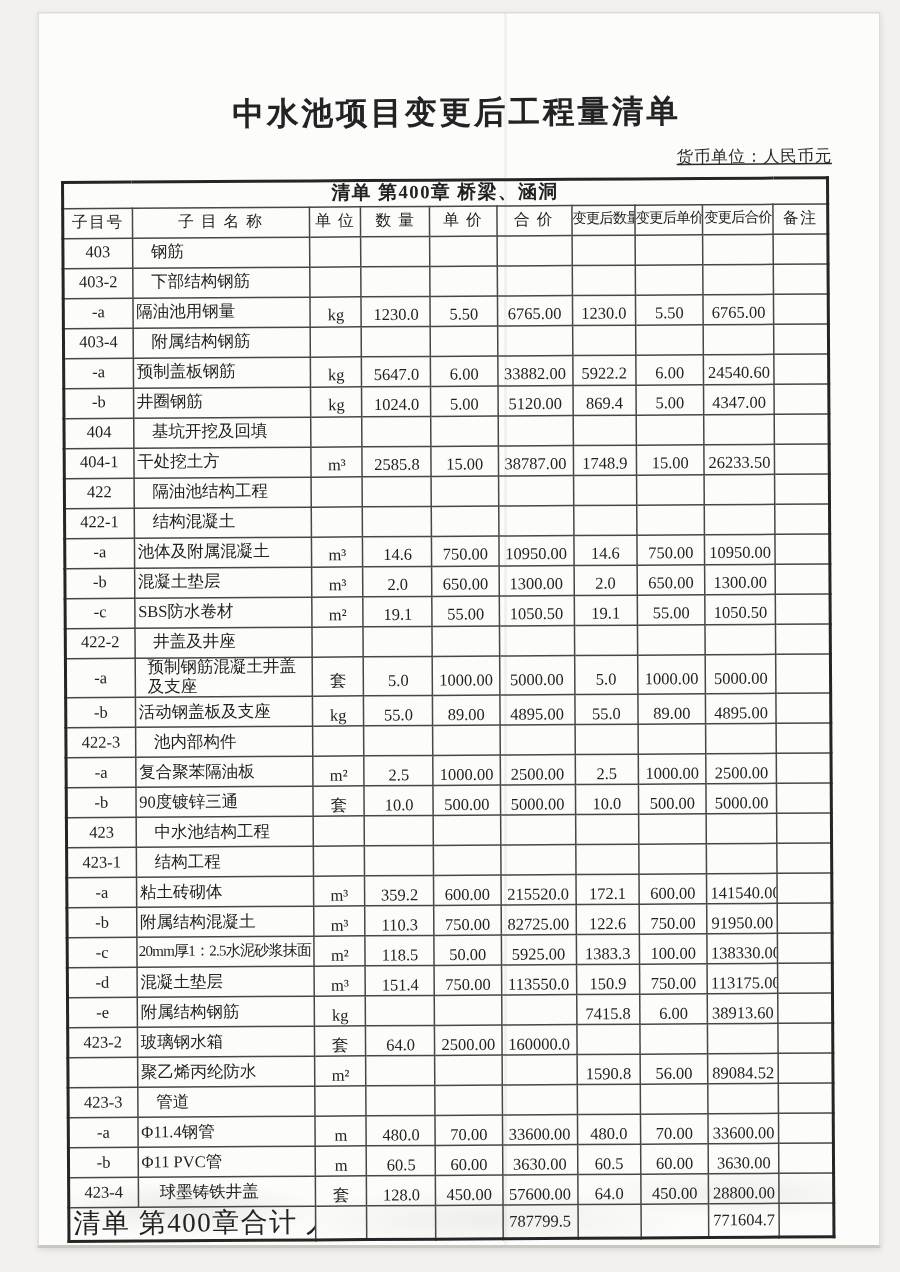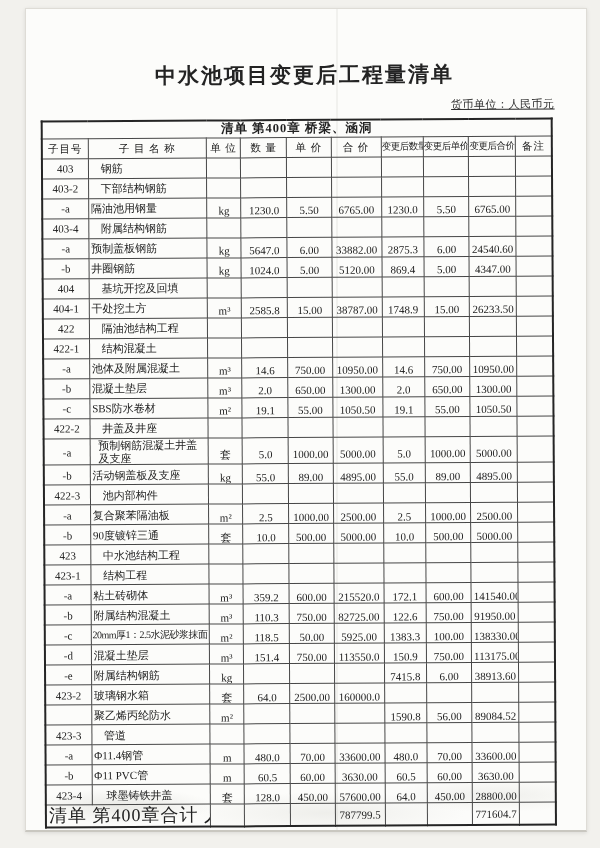--- a/index.html
+++ b/index.html
@@ -196,21 +196,21 @@
               <td></td>
               <td></td>
             </tr>
             <tr class="item">
               <td>-a</td>
               <td class="c-name">预制盖板钢筋</td>
               <td class="low"><span>kg</span></td>
               <td class="low"><span>5647.0</span></td>
               <td class="low"><span>6.00</span></td>
               <td class="low"><span>33882.00</span></td>
-              <td class="low"><span>2875.3</span></td>
+              <td class="low"><span>5922.2</span></td>
               <td class="low"><span>6.00</span></td>
               <td class="low"><span>24540.60</span></td>
               <td></td>
             </tr>
             <tr class="item">
               <td>-b</td>
               <td class="c-name">井圈钢筋</td>
               <td class="low"><span>kg</span></td>
               <td class="low"><span>1024.0</span></td>
               <td class="low"><span>5.00</span></td>

